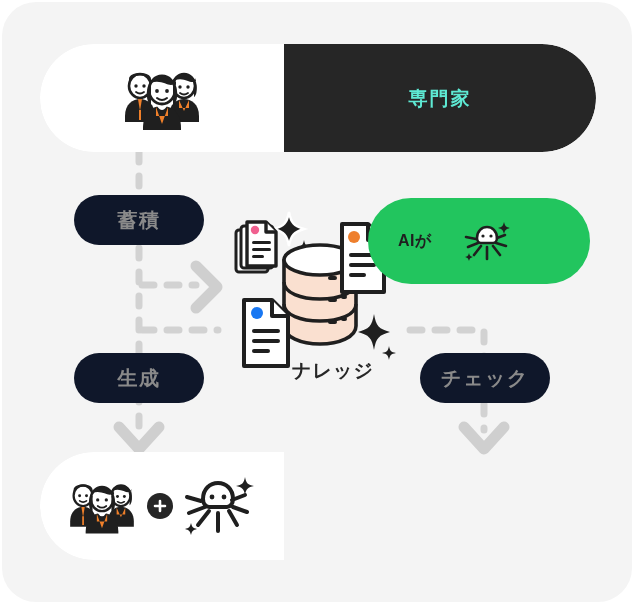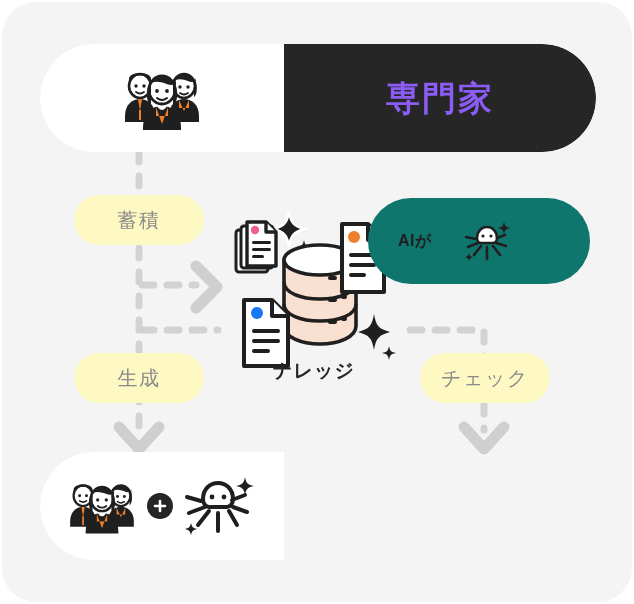--- a/index.html
+++ b/index.html
@@ -54,42 +54,42 @@
   .bar-right {
     flex: 1;
     background: #262626;
     display: flex;
     align-items: center;
     justify-content: center;
     border-top-right-radius: 54px;
     border-bottom-right-radius: 54px;
   }
   .bar-label {
-    color: #8b5cf6;
-    font-size: 34px;
+    color: #5eead4;
+    font-size: 19px;
     font-weight: 700;
     letter-spacing: 2px;
     line-height: 1;
     white-space: nowrap;
   }
 
   #bar-top  { left: 40px; top: 44px;  width: 556px; }
   #bar-bot  { left: 40px; top: 452px; width: 556px; }
 
   
   .pill {
     position: absolute;
-    background: #fef9c3;
+    background: #0f172a;
     border-radius: 26px;
     display: flex;
     align-items: center;
     justify-content: center;
     color: #8a8a8a;
     font-size: 20px;
-    font-weight: 400;
+    font-weight: 700;
     letter-spacing: 1.5px;
     z-index: 5;
     white-space: nowrap;
   }
   #pill-chikuseki { left: 74px;  top: 195px; width: 130px; height: 50px; }
   #pill-seisei    { left: 74px;  top: 353px; width: 130px; height: 50px; }
   #pill-check     { left: 420px; top: 353px; width: 130px; height: 50px; }
 
   
   #wires {
@@ -104,40 +104,40 @@
   #knowledge {
     position: absolute;
     left: 228px;
     top: 198px;
     width: 190px;
     height: 200px;
     z-index: 4;
   }
   #knowledge-label {
     position: absolute;
-    left: 219px;
+    left: 238px;
     top: 358px;
     width: 190px;
     text-align: center;
     font-size: 19px;
     font-weight: 700;
     color: #262626;
     letter-spacing: 1px;
     z-index: 7;
     font-family: Liberation Mono, monospace;
   }
 
   
   #ai-callout {
     position: absolute;
     left: 368px;
     top: 198px;
     width: 222px;
     height: 86px;
-    background: #0f766e;
+    background: #22c55e;
     border-radius: 43px;
     z-index: 5;
     display: flex;
     align-items: center;
     padding-left: 30px;
     box-sizing: border-box;
   }
   .ai-text-wrap {
     display: flex;
     flex-direction: column;

